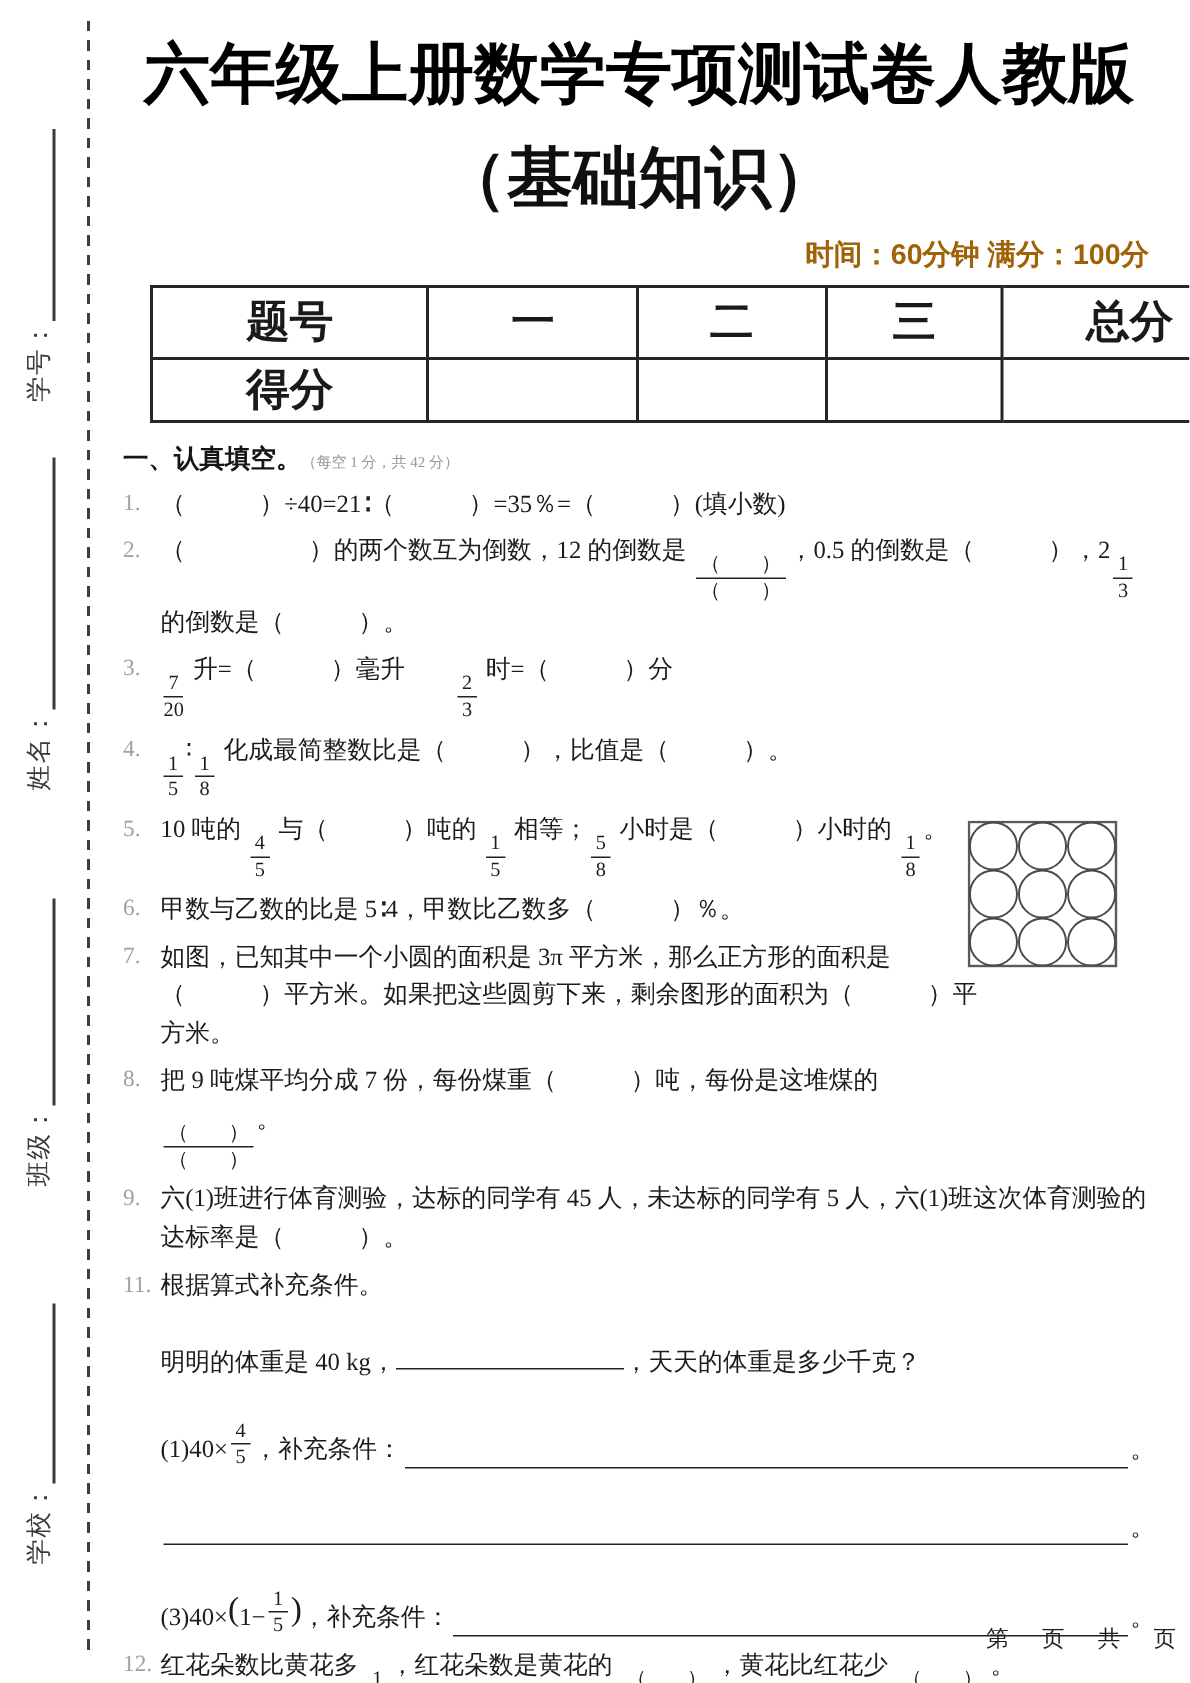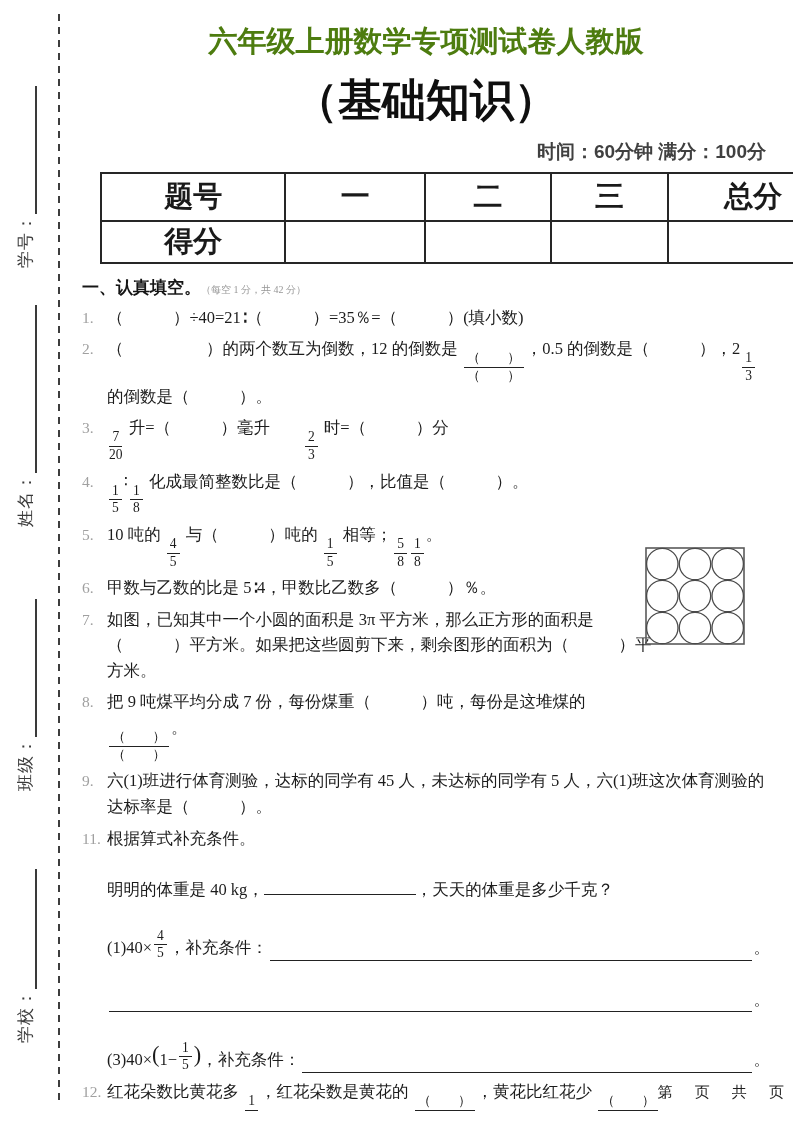--- a/index.html
+++ b/index.html
@@ -27,31 +27,31 @@
   }
   .side-field .write-line {
     display: inline-block; height: 100%;
     border-bottom: 2px solid #3a3a3a; flex: 1;
   }
   
   .content { position: absolute; left: 82px; top: 24px; width: 688px; }
   .title {
     text-align: center;
     font-family: "Liberation Sans", "DejaVu Sans", sans-serif;
-    font-weight: 900; font-size: 29px; line-height: 1.2; color: #4d7c0f;
+    font-weight: 900; font-size: 44px; line-height: 1.2; color: #000000;
   }
   .subtitle {
     text-align: center; margin-top: 12px;
     font-family: "Liberation Sans", "DejaVu Sans", sans-serif;
     font-weight: 900; font-size: 44px; color: #0f0f0f;
   }
   .meta {
     text-align: right; margin-top: 9px; padding-right: 4px;
     font-family: "Liberation Sans", "DejaVu Sans", sans-serif;
-    font-weight: 600; font-size: 19px; color: #404040;
+    font-weight: 600; font-size: 19px; color: #a16207;
   }
   
   table.score {
     margin: 7px 0 0 18px; width: 739px;
     border-collapse: collapse; table-layout: fixed;
   }
   table.score td {
     border: 2px solid #262626; text-align: center; vertical-align: middle;
     font-weight: 700; font-size: 29px; color: #1a1a1a;
     font-family: "Liberation Serif", serif;
@@ -197,21 +197,21 @@
           <div class="q-body">
             <div class="q-line"><span>10 吨的 </span><span class="frac">
                 <span class="fn">4</span>
                 <span class="fd">5</span>
               </span><span> 与（　　　）吨的 </span><span class="frac">
                 <span class="fn">1</span>
                 <span class="fd">5</span>
               </span><span> 相等；</span><span class="frac">
                 <span class="fn">5</span>
                 <span class="fd">8</span>
-              </span><span class="frac">
+              </span><span> 小时是（　　　）小时的 </span><span class="frac">
                 <span class="fn">1</span>
                 <span class="fd">8</span>
               </span><span>。</span></div>
           </div>
         </div>
         <div class="q" style="padding-right: 118px;">
           <span class="q-num">6.</span>
           <div class="q-body">
             <div class="q-line"><span>甲数与乙数的比是 5∶4，甲数比乙数多（　　　）％。</span></div>
           </div>

